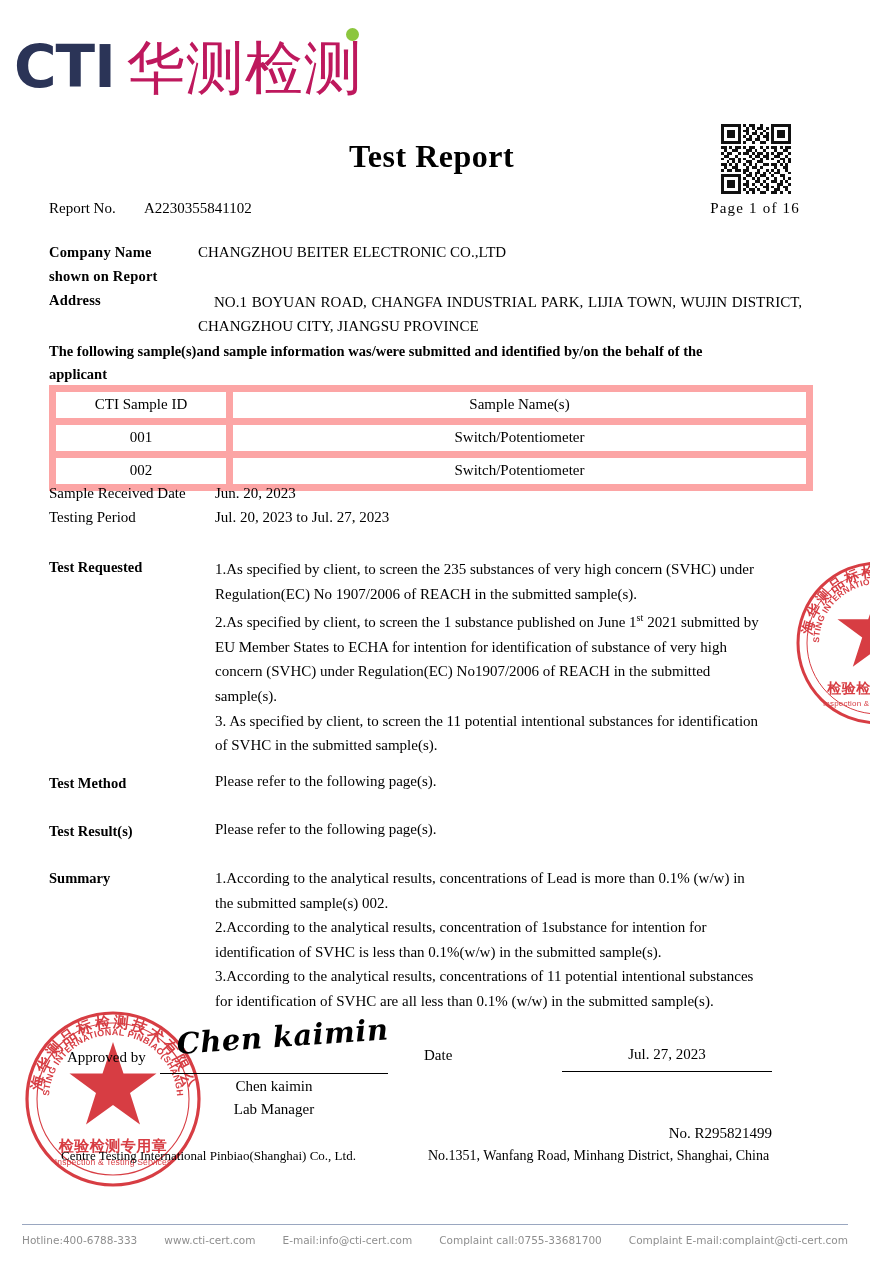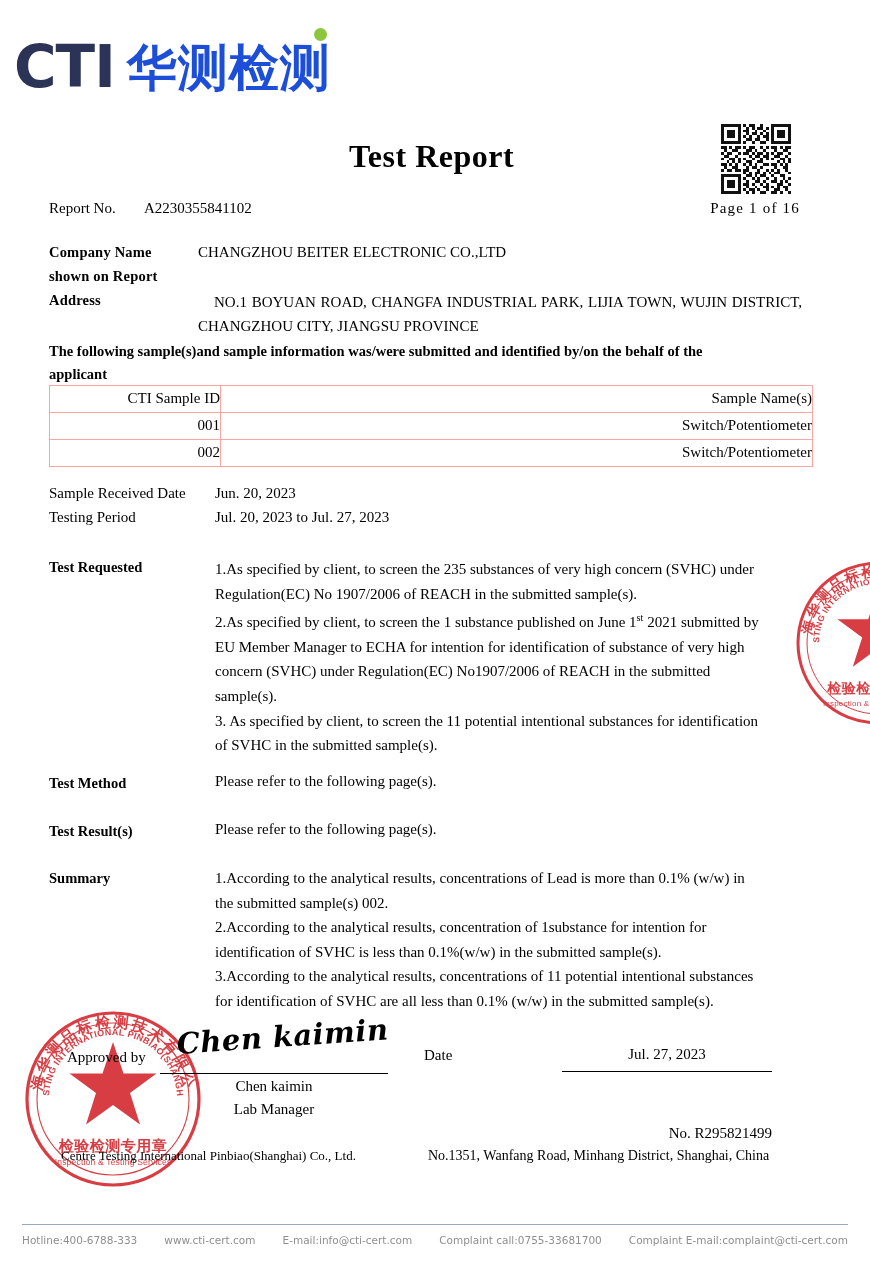--- a/index.html
+++ b/index.html
@@ -41,23 +41,23 @@
     position: absolute;
     width: 13px;
     height: 13px;
     border-radius: 50%;
     background: #8cc63e;
     right: 4px;
     top: -2px;
   }
   .logo-cn {
     font-family: "DejaVu Sans", sans-serif;
-    font-weight: 700;
-    font-size: 50px;
-    color: #1d4ed8;
+    font-weight: 400;
+    font-size: 58px;
+    color: #be185d;
     line-height: 56px;
     margin-left: 12px;
     letter-spacing: 1px;
   }
 
   
   .report-title {
     position: absolute;
     left: 0;
     top: 138px;
@@ -136,22 +136,22 @@
   
   table.sample-table {
     position: absolute;
     left: 49px;
     top: 385px;
     width: 764px;
     border-collapse: collapse;
     font-size: 15px;
   }
   table.sample-table td {
-    border: 1px solid #fca5a5;
-    text-align: right;
+    border: 7px solid #fca5a5;
+    text-align: center;
     height: 23px;
     padding: 1px 0 2px 0;
   }
   table.sample-table td.c1 { width: 170px; }
 
   
   .para-block {
     position: absolute;
     left: 215px;
     width: 590px;
@@ -490,21 +490,21 @@
   <div class="plain" style="left:49px; top:485px;">Sample Received Date</div>
   <div class="plain" style="left:215px; top:485px;">Jun. 20, 2023</div>
   <div class="plain" style="left:49px; top:509px;">Testing Period</div>
   <div class="plain" style="left:215px; top:509px;">Jul. 20, 2023 to Jul. 27, 2023</div>
 
   <div class="blk-label" style="left:49px; top:559px;">Test Requested</div>
   <div class="para-block" style="top:557px;">
     <span class="ln">1.As specified by client, to screen the 235 substances of very high concern (SVHC) under</span>
     <span class="ln">Regulation(EC) No 1907/2006 of REACH in the submitted sample(s).</span>
     <span class="ln"><span>2.As specified by client, to screen the 1 substance published on June 1</span><sup>st</sup><span> 2021 submitted by</span></span>
-    <span class="ln">EU Member Manager to ECHA for intention for identification of substance of very high</span>
+    <span class="ln">EU Member States to ECHA for intention for identification of substance of very high</span>
     <span class="ln">concern (SVHC) under Regulation(EC) No1907/2006 of REACH in the submitted</span>
     <span class="ln">sample(s).</span>
     <span class="ln">3. As specified by client, to screen the 11 potential intentional substances for identification</span>
     <span class="ln">of SVHC in the submitted sample(s).</span>
   </div>
 
   <div class="blk-label" style="left:49px; top:775px;">Test Method</div>
   <div class="plain" style="left:215px; top:773px;">Please refer to the following page(s).</div>
 
   <div class="blk-label" style="left:49px; top:823px;">Test Result(s)</div>

